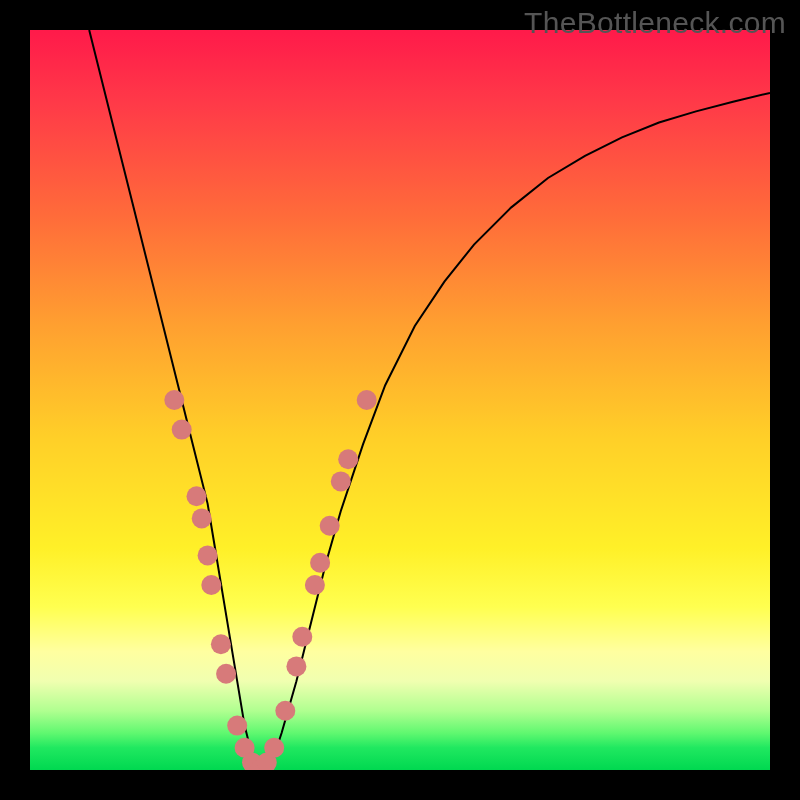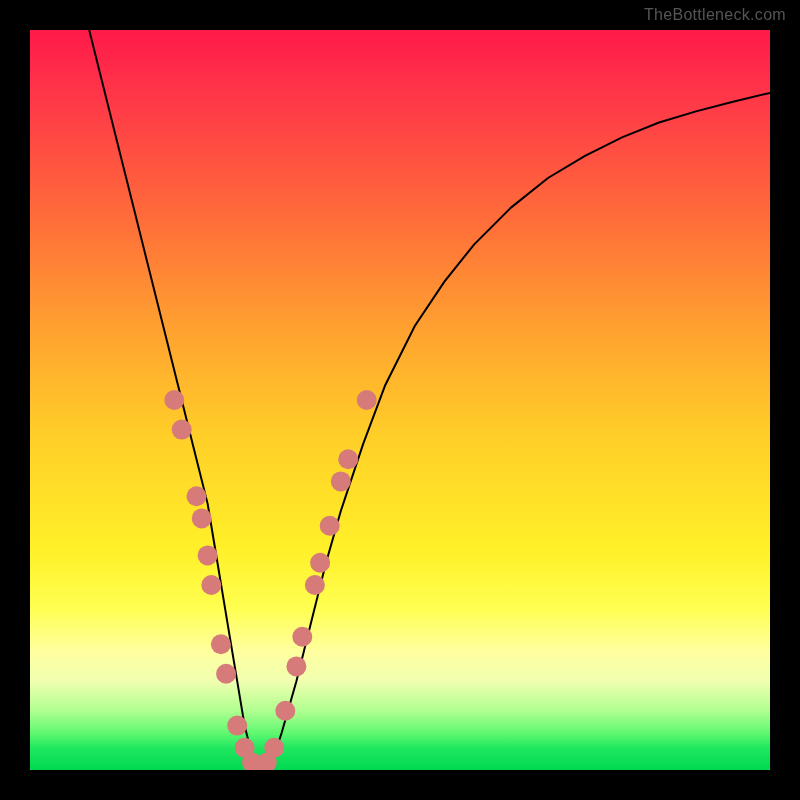--- a/index.html
+++ b/index.html
@@ -25,21 +25,21 @@
       #20e860 97%,
       #00d850 100%
     );
     overflow: hidden;
   }
   .watermark {
     position: absolute;
     top: 6px;
     right: 14px;
     color: #555;
-    font-size: 16px;
+    font-size: 30px;
     font-weight: 500;
     letter-spacing: 0.3px;
     z-index: 10;
   }
   .plot-svg {
     position: absolute;
     left: 0;
     top: 0;
     width: 740px;
     height: 740px;

